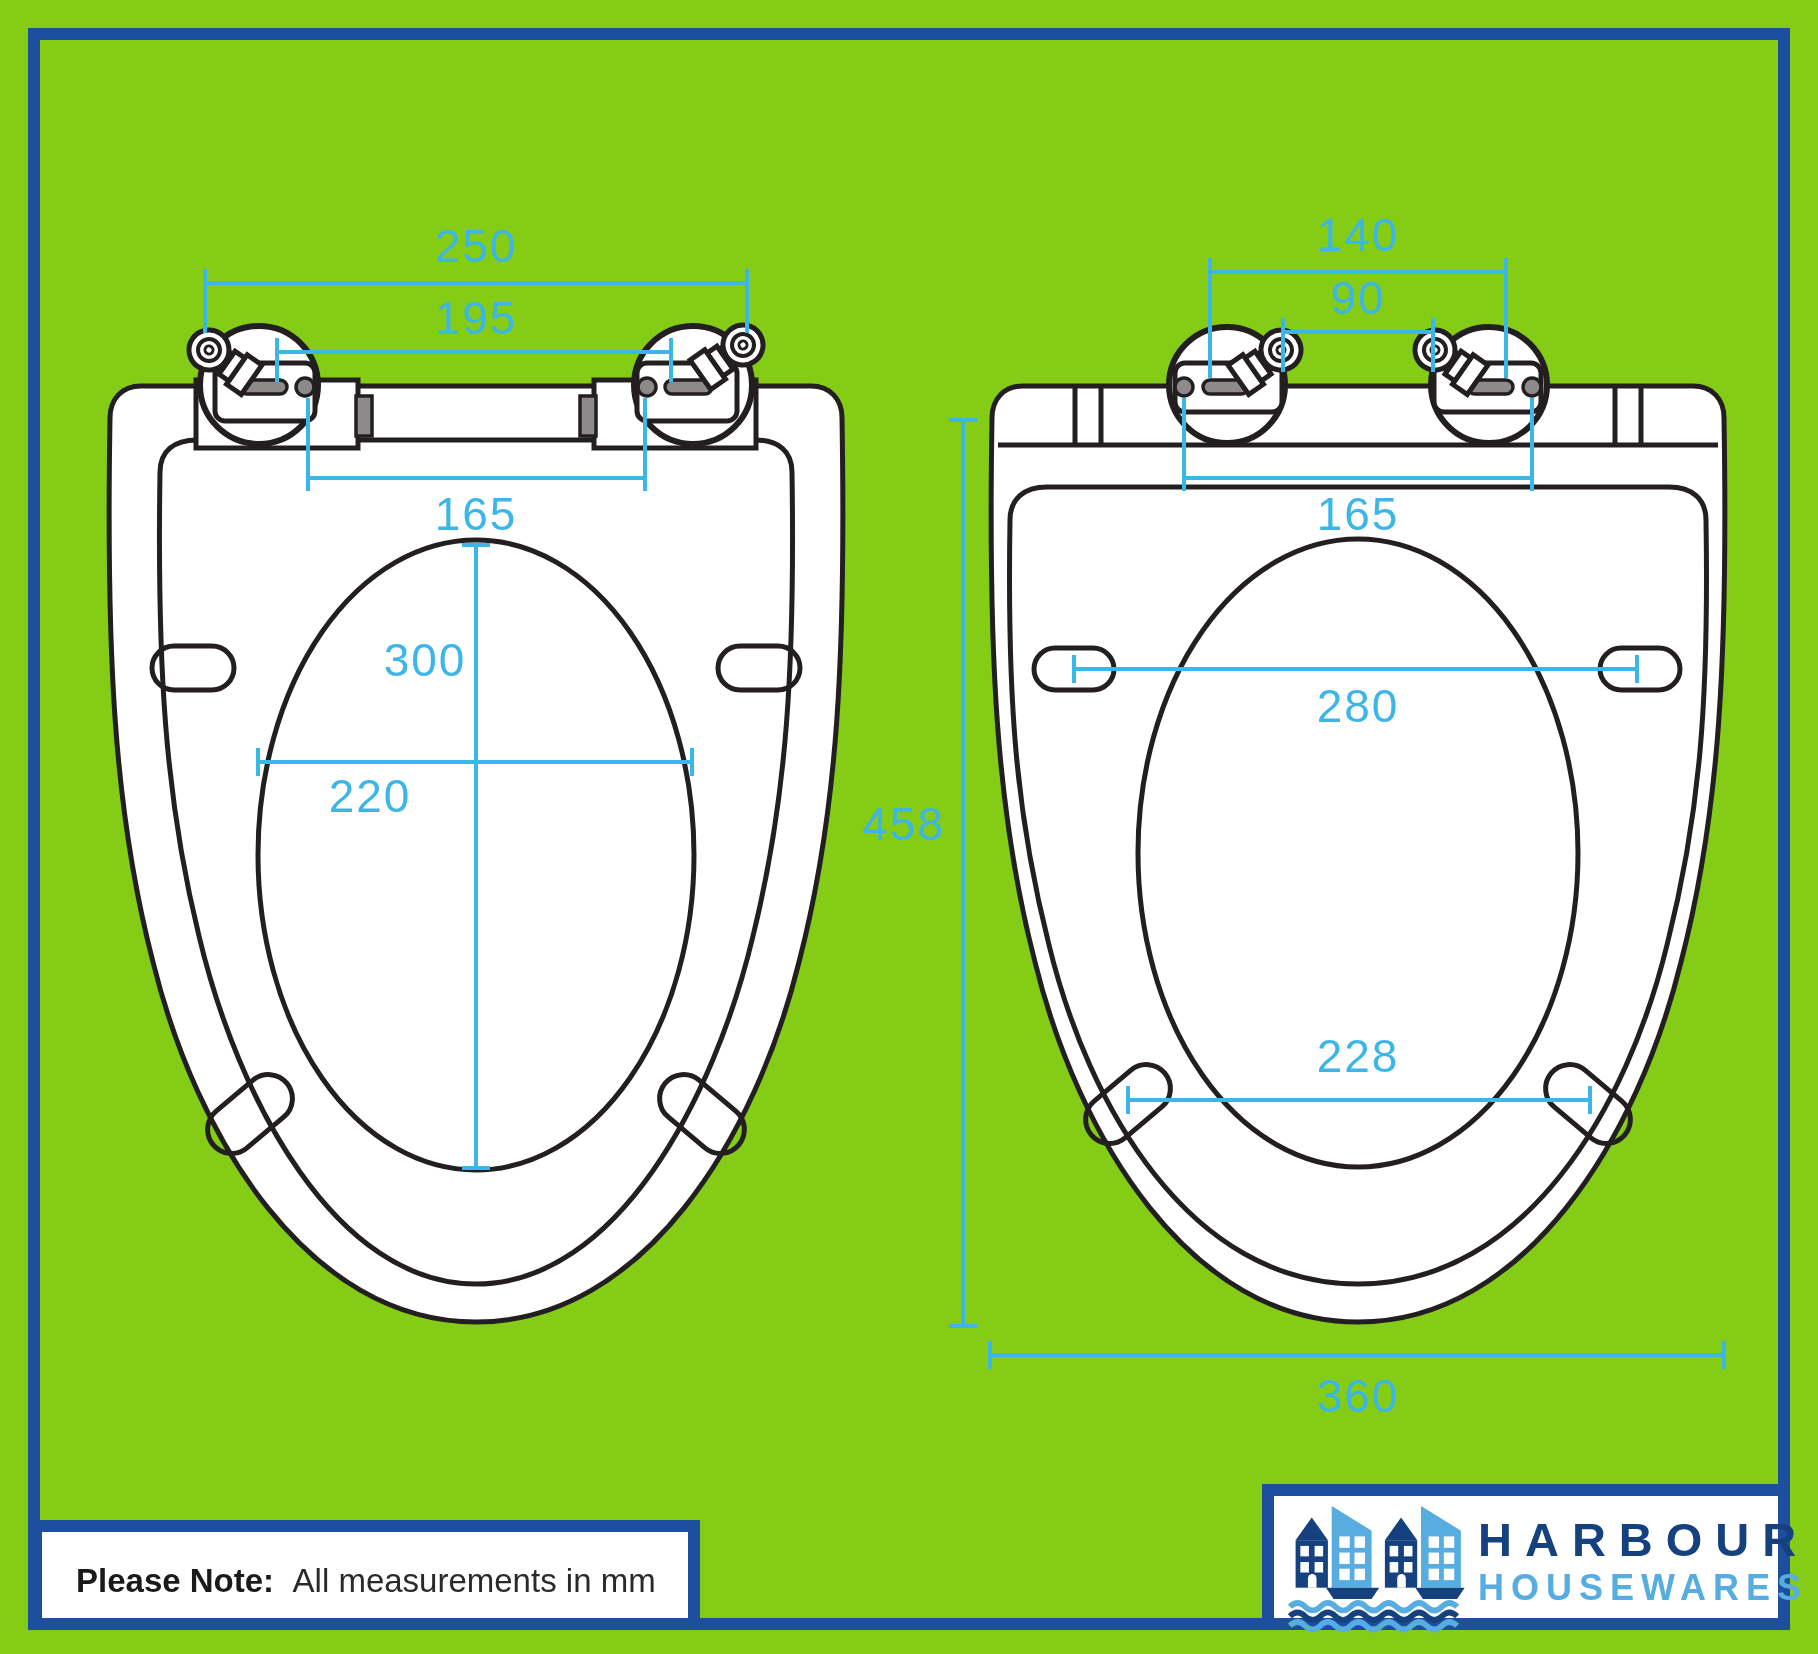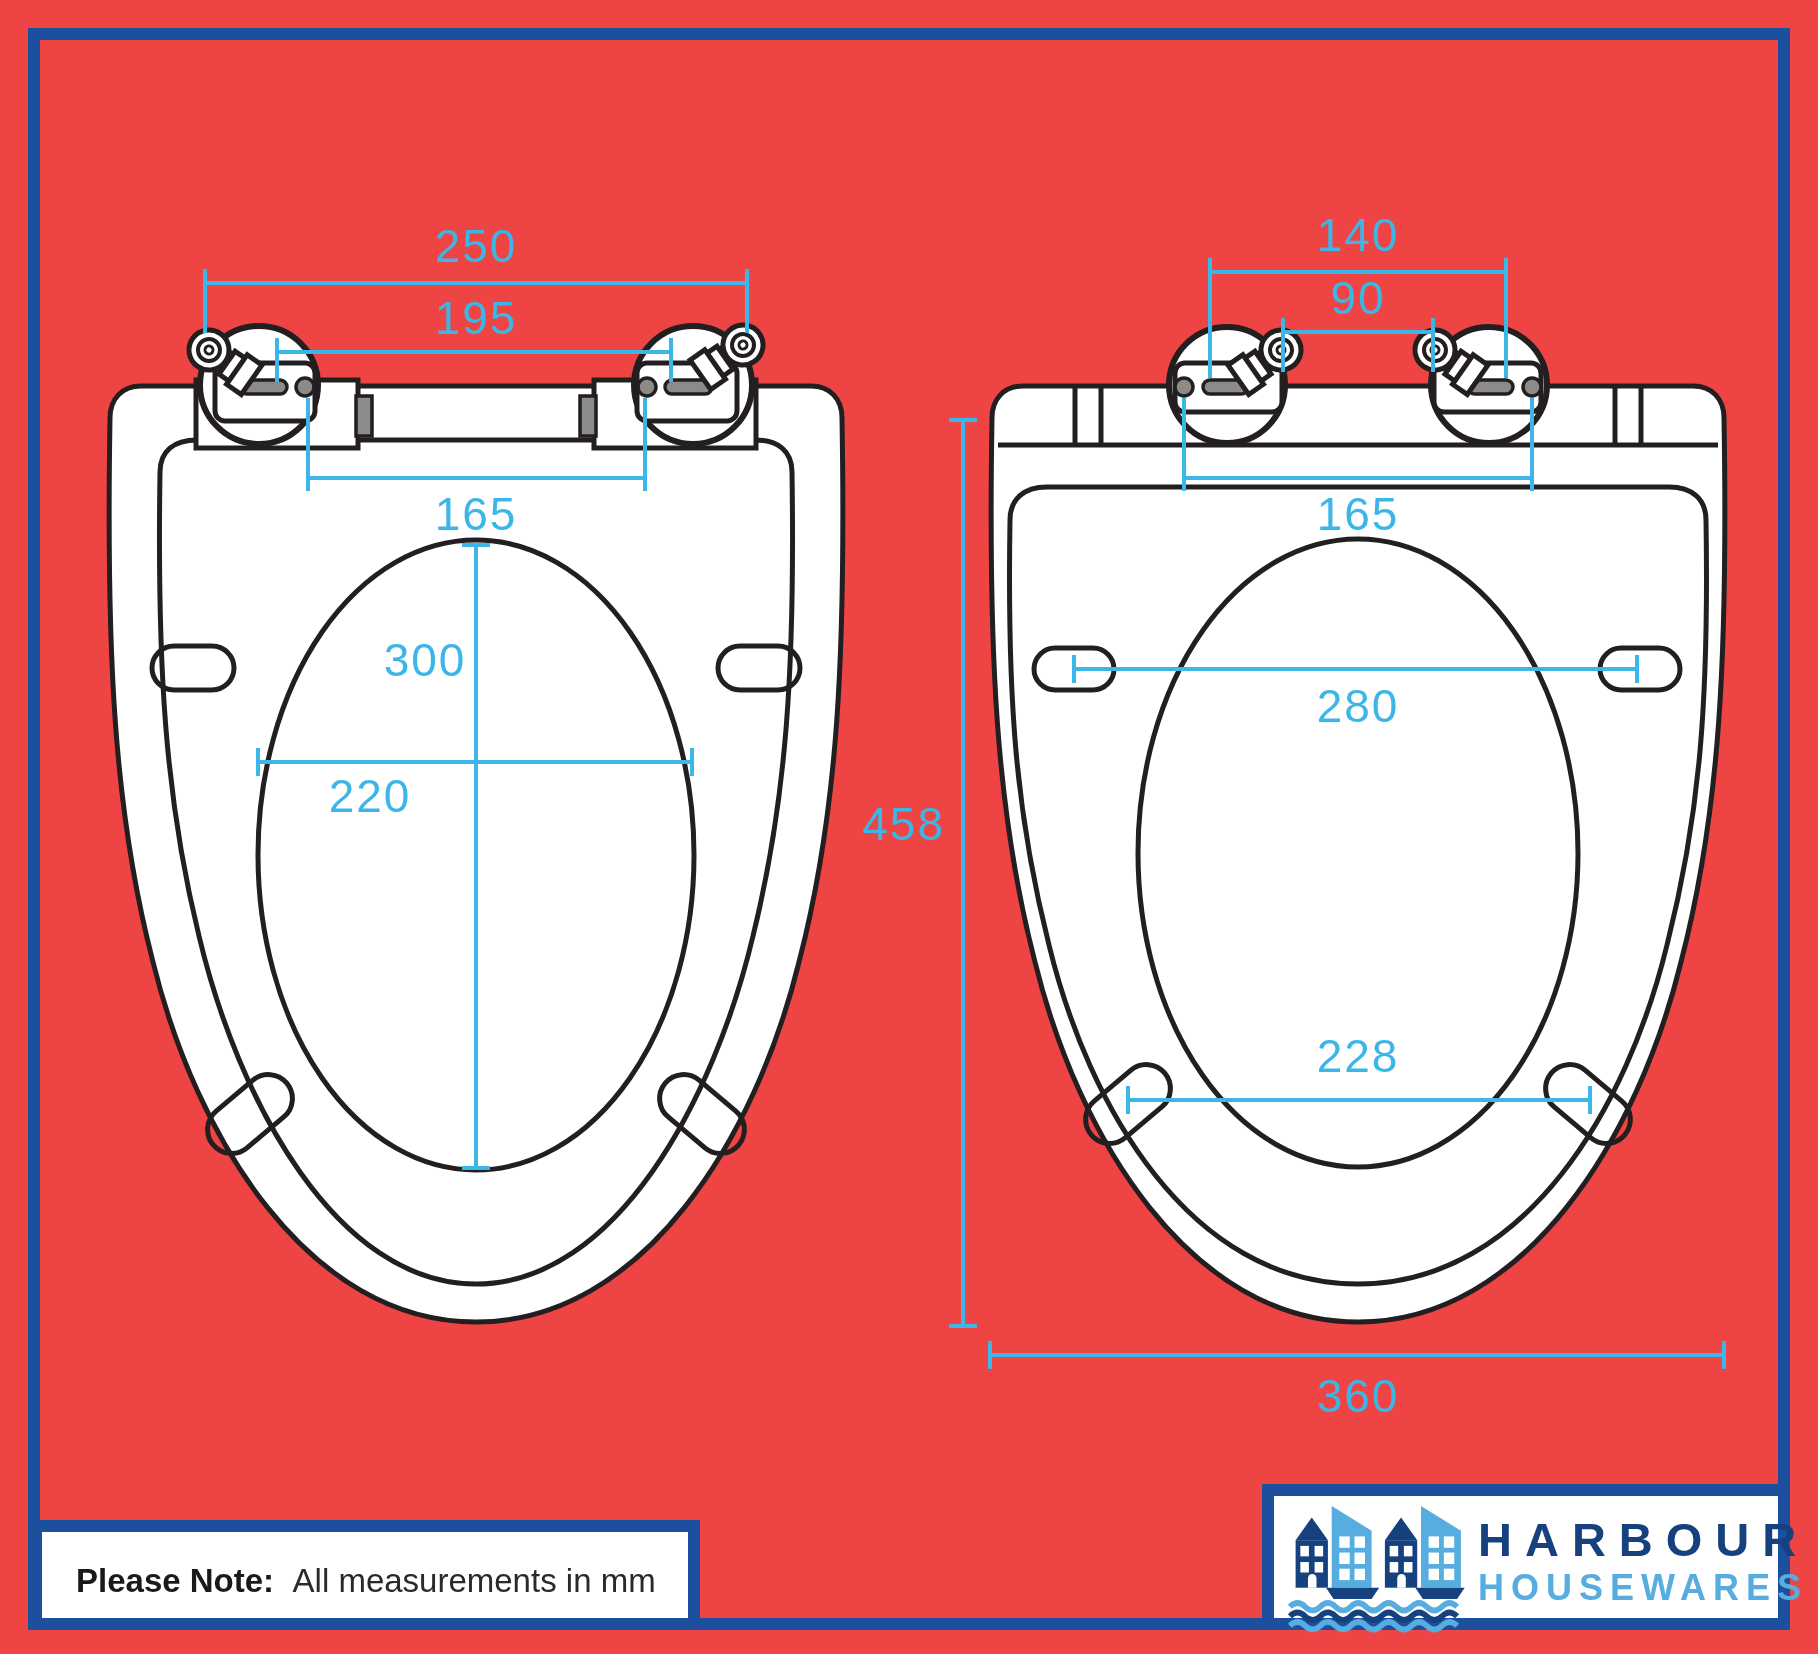--- a/index.html
+++ b/index.html
@@ -1,16 +1,16 @@
 <!DOCTYPE html>
 <html><head>
 <meta charset="utf-8">
 <style>
   html,body{margin:0;padding:0;background:#ffffff;}
-  .page{width:1818px;height:1654px;position:relative;background:#ef4444;font-family:"Liberation Sans",sans-serif;}
+  .page{width:1818px;height:1654px;position:relative;background:#84cc16;font-family:"Liberation Sans",sans-serif;}
   svg{display:block;}
   text{font-family:"Liberation Sans",sans-serif;}
   .dim-label{fill:#3bb6e6;font-size:46px;letter-spacing:2px;}
   .note-prefix{fill:#1a1a1a;font-size:33px;font-weight:bold;}
   .note-body{fill:#2a2a2a;font-size:33px;}
   .logo-top{fill:#16417f;font-size:47px;font-weight:bold;letter-spacing:13px;}
   .logo-bottom{fill:#57ace0;font-size:36px;font-weight:bold;letter-spacing:7px;}
   .blk{stroke:#231f20;fill:none;stroke-width:5;}
   .blkf{stroke:#231f20;fill:#ffffff;stroke-width:5;}
   .cir{stroke:#231f20;fill:#ffffff;stroke-width:6;}

